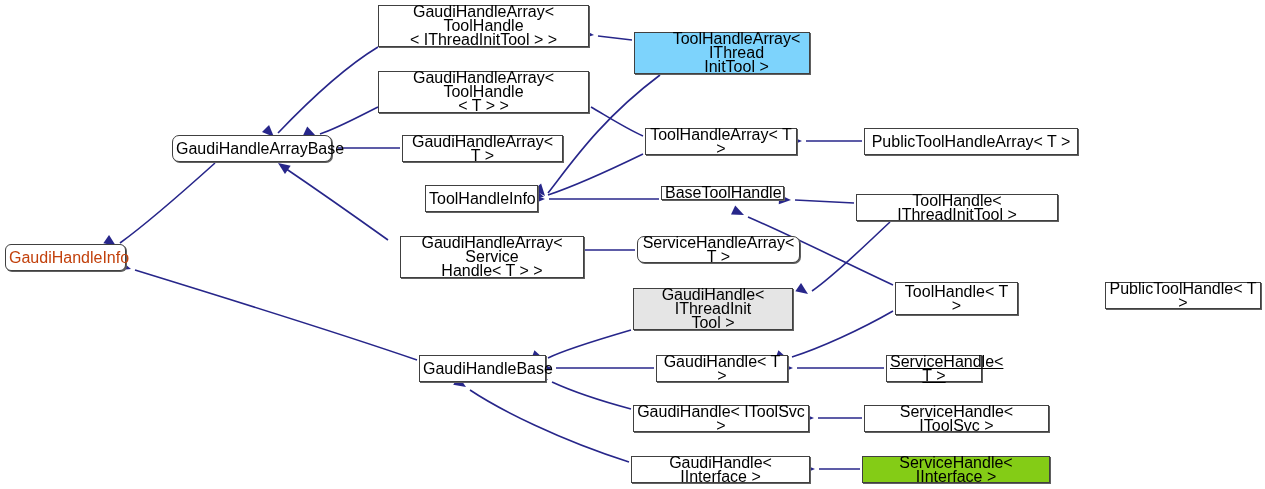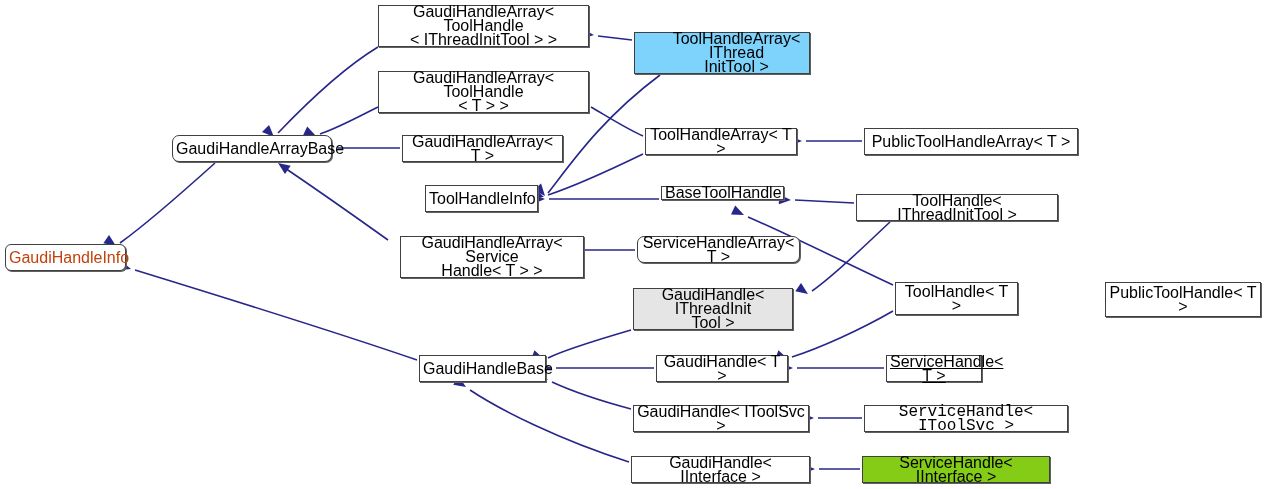--- a/index.html
+++ b/index.html
@@ -148,22 +148,22 @@
       <div class="node-box" style="left: 634px; top: 32px; width: 176px; height: 42px; border-color: rgb(64, 64, 64); background: #7dd3fc; color: rgb(0, 0, 0); padding-left: 32px;"><span class="node-label">ToolHandleArray&lt; IThread
 InitTool &gt;</span></div>
       <div class="node-box" style="left: 645px; top: 128px; width: 152px; height: 27px; border-color: rgb(64, 64, 64); background: rgb(255, 255, 255); color: rgb(0, 0, 0);"><span class="node-label">ToolHandleArray&lt; T &gt;</span></div>
       <div class="node-box" style="left: 864px; top: 128px; width: 214px; height: 27px; border-color: rgb(64, 64, 64); background: rgb(255, 255, 255); color: rgb(0, 0, 0);"><span class="node-label">PublicToolHandleArray&lt; T &gt;</span></div>
       <div class="node-box" style="left: 661px; top: 186px; width: 123px; height: 14px; border-color: rgb(64, 64, 64); background: rgb(255, 255, 255); color: rgb(0, 0, 0);"><span class="node-label">BaseToolHandle</span></div>
       <div class="node-box" style="left: 856px; top: 194px; width: 202px; height: 27px; border-color: rgb(64, 64, 64); background: rgb(255, 255, 255); color: rgb(0, 0, 0);"><span class="node-label">ToolHandle&lt; IThreadInitTool &gt;</span></div>
       <div class="node-box" style="left: 637px; top: 236px; width: 163px; height: 27px; border-color: rgb(64, 64, 64); background: rgb(255, 255, 255); color: rgb(0, 0, 0); border-radius: 7px;"><span class="node-label">ServiceHandleArray&lt; T &gt;</span></div>
       <div class="node-box" style="left: 633px; top: 288px; width: 160px; height: 42px; border-color: rgb(64, 64, 64); background: #e5e5e5; color: rgb(0, 0, 0);"><span class="node-label">GaudiHandle&lt; IThreadInit
 Tool &gt;</span></div>
       <div class="node-box" style="left: 895px; top: 282px; width: 123px; height: 33px; border-color: rgb(64, 64, 64); background: rgb(255, 255, 255); color: rgb(0, 0, 0);"><span class="node-label">ToolHandle&lt; T &gt;</span></div>
-      <div class="node-box" style="left: 1105px; top: 282px; width: 156px; height: 35px; border-color: rgb(64, 64, 64); background: rgb(255, 255, 255); color: rgb(0, 0, 0);"><span class="node-label">PublicToolHandle&lt; T &gt;</span></div>
+      <div class="node-box" style="left: 1105px; top: 282px; width: 156px; height: 27px; border-color: rgb(64, 64, 64); background: rgb(255, 255, 255); color: rgb(0, 0, 0);"><span class="node-label">PublicToolHandle&lt; T &gt;</span></div>
       <div class="node-box" style="left: 419px; top: 355px; width: 127px; height: 27px; border-color: rgb(64, 64, 64); background: rgb(255, 255, 255); color: rgb(0, 0, 0);"><span class="node-label">GaudiHandleBase</span></div>
       <div class="node-box" style="left: 656px; top: 355px; width: 132px; height: 27px; border-color: rgb(64, 64, 64); background: rgb(255, 255, 255); color: rgb(0, 0, 0);"><span class="node-label">GaudiHandle&lt; T &gt;</span></div>
       <div class="node-box" style="left: 886px; top: 355px; width: 96px; height: 27px; border-color: rgb(64, 64, 64); background: rgb(255, 255, 255); color: rgb(0, 0, 0); text-decoration: underline;"><span class="node-label">ServiceHandle&lt; T &gt;</span></div>
       <div class="node-box" style="left: 633px; top: 405px; width: 176px; height: 27px; border-color: rgb(64, 64, 64); background: rgb(255, 255, 255); color: rgb(0, 0, 0);"><span class="node-label">GaudiHandle&lt; IToolSvc &gt;</span></div>
-      <div class="node-box" style="left: 864px; top: 405px; width: 204px; height: 27px; border-color: rgb(64, 64, 64); background: rgb(255, 255, 255); color: rgb(0, 0, 0); font-family: Liberation Mono, monospace;"><span class="node-label">ServiceHandle&lt; IToolSvc &gt;</span></div>
+      <div class="node-box" style="left: 864px; top: 405px; width: 185px; height: 27px; border-color: rgb(64, 64, 64); background: rgb(255, 255, 255); color: rgb(0, 0, 0);"><span class="node-label">ServiceHandle&lt; IToolSvc &gt;</span></div>
       <div class="node-box" style="left: 631px; top: 456px; width: 179px; height: 27px; border-color: rgb(64, 64, 64); background: rgb(255, 255, 255); color: rgb(0, 0, 0);"><span class="node-label">GaudiHandle&lt; IInterface &gt;</span></div>
       <div class="node-box" style="left: 862px; top: 456px; width: 188px; height: 27px; border-color: rgb(64, 64, 64); background: #84cc16; color: rgb(0, 0, 0);"><span class="node-label">ServiceHandle&lt; IInterface &gt;</span></div>
     </div>
 </div>
 
 </body></html>

